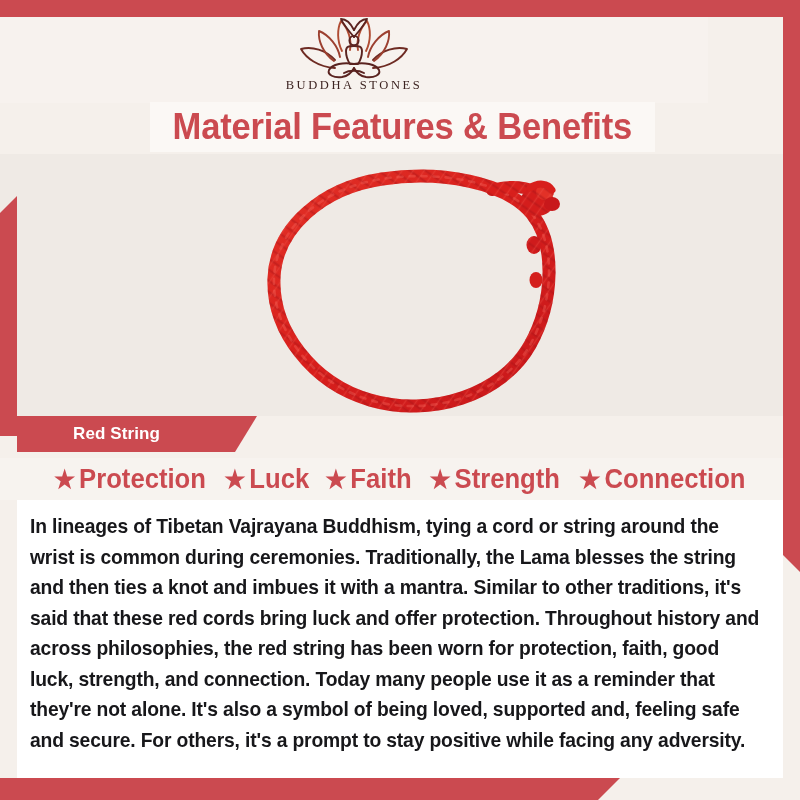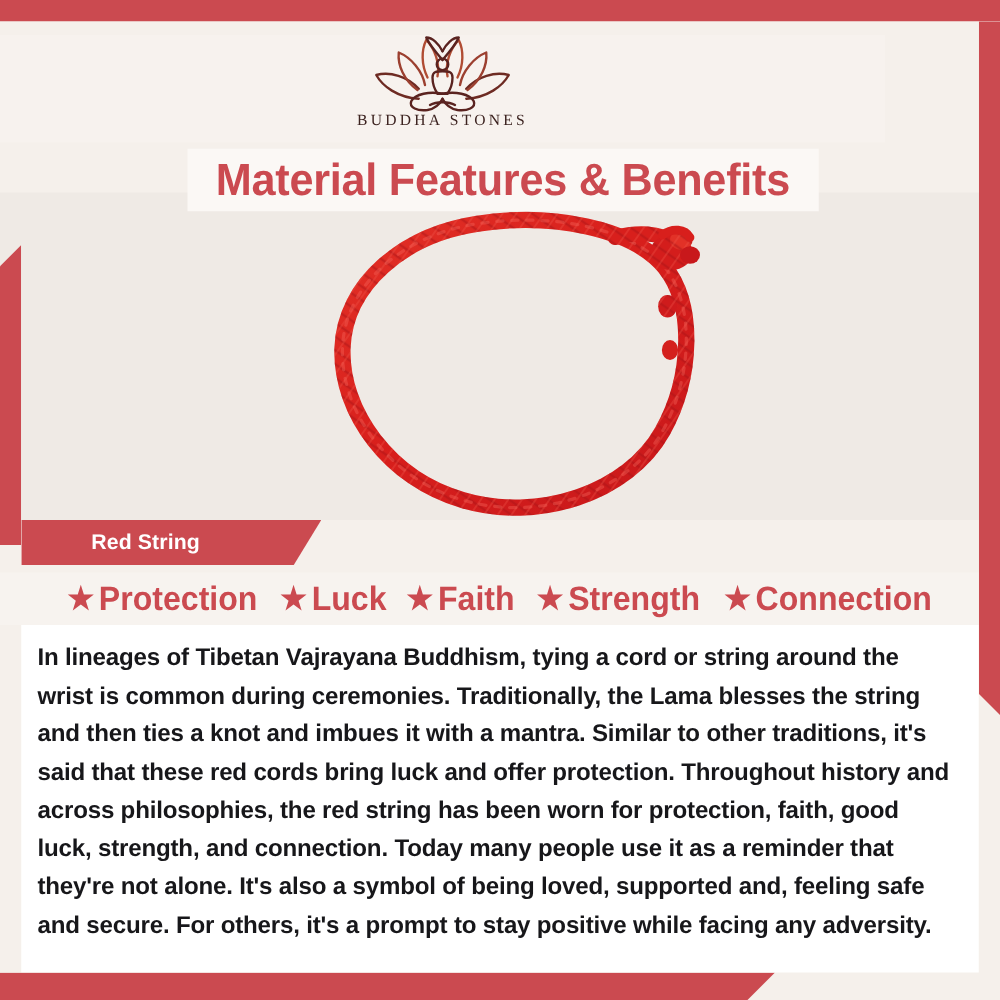--- a/index.html
+++ b/index.html
@@ -45,21 +45,21 @@
     left: 0; bottom: 0;
     width: 620px; height: 22px;
     background: #cb4a50;
     clip-path: polygon(0 0, 100% 0, calc(100% - 22px) 100%, 0 100%);
     z-index: 6;
   }
 
   
   .header {
     position: absolute;
-    left: 0; top: 28px;
+    left: 0; top: 17px;
     width: 708px; height: 86px;
     background: #f7f2ee;
     display: flex;
     flex-direction: column;
     align-items: center;
     justify-content: flex-start;
     z-index: 2;
   }
   .logo-mark {
     margin-top: -2px;
@@ -72,21 +72,21 @@
     font-size: 12.5px;
     letter-spacing: 2.6px;
     color: #3c2320;
     margin-top: -3px;
     font-weight: 400;
   }
 
   
   .title-band {
     position: absolute;
-    left: 150px; top: 119px;
+    left: 150px; top: 102px;
     width: 505px; height: 50px;
     background: #fbf8f5;
     display: flex;
     align-items: center;
     justify-content: center;
     z-index: 3;
   }
   .title-text {
     font-family: "Liberation Sans Narrow", "Liberation Sans", sans-serif;
     font-size: 36px;

